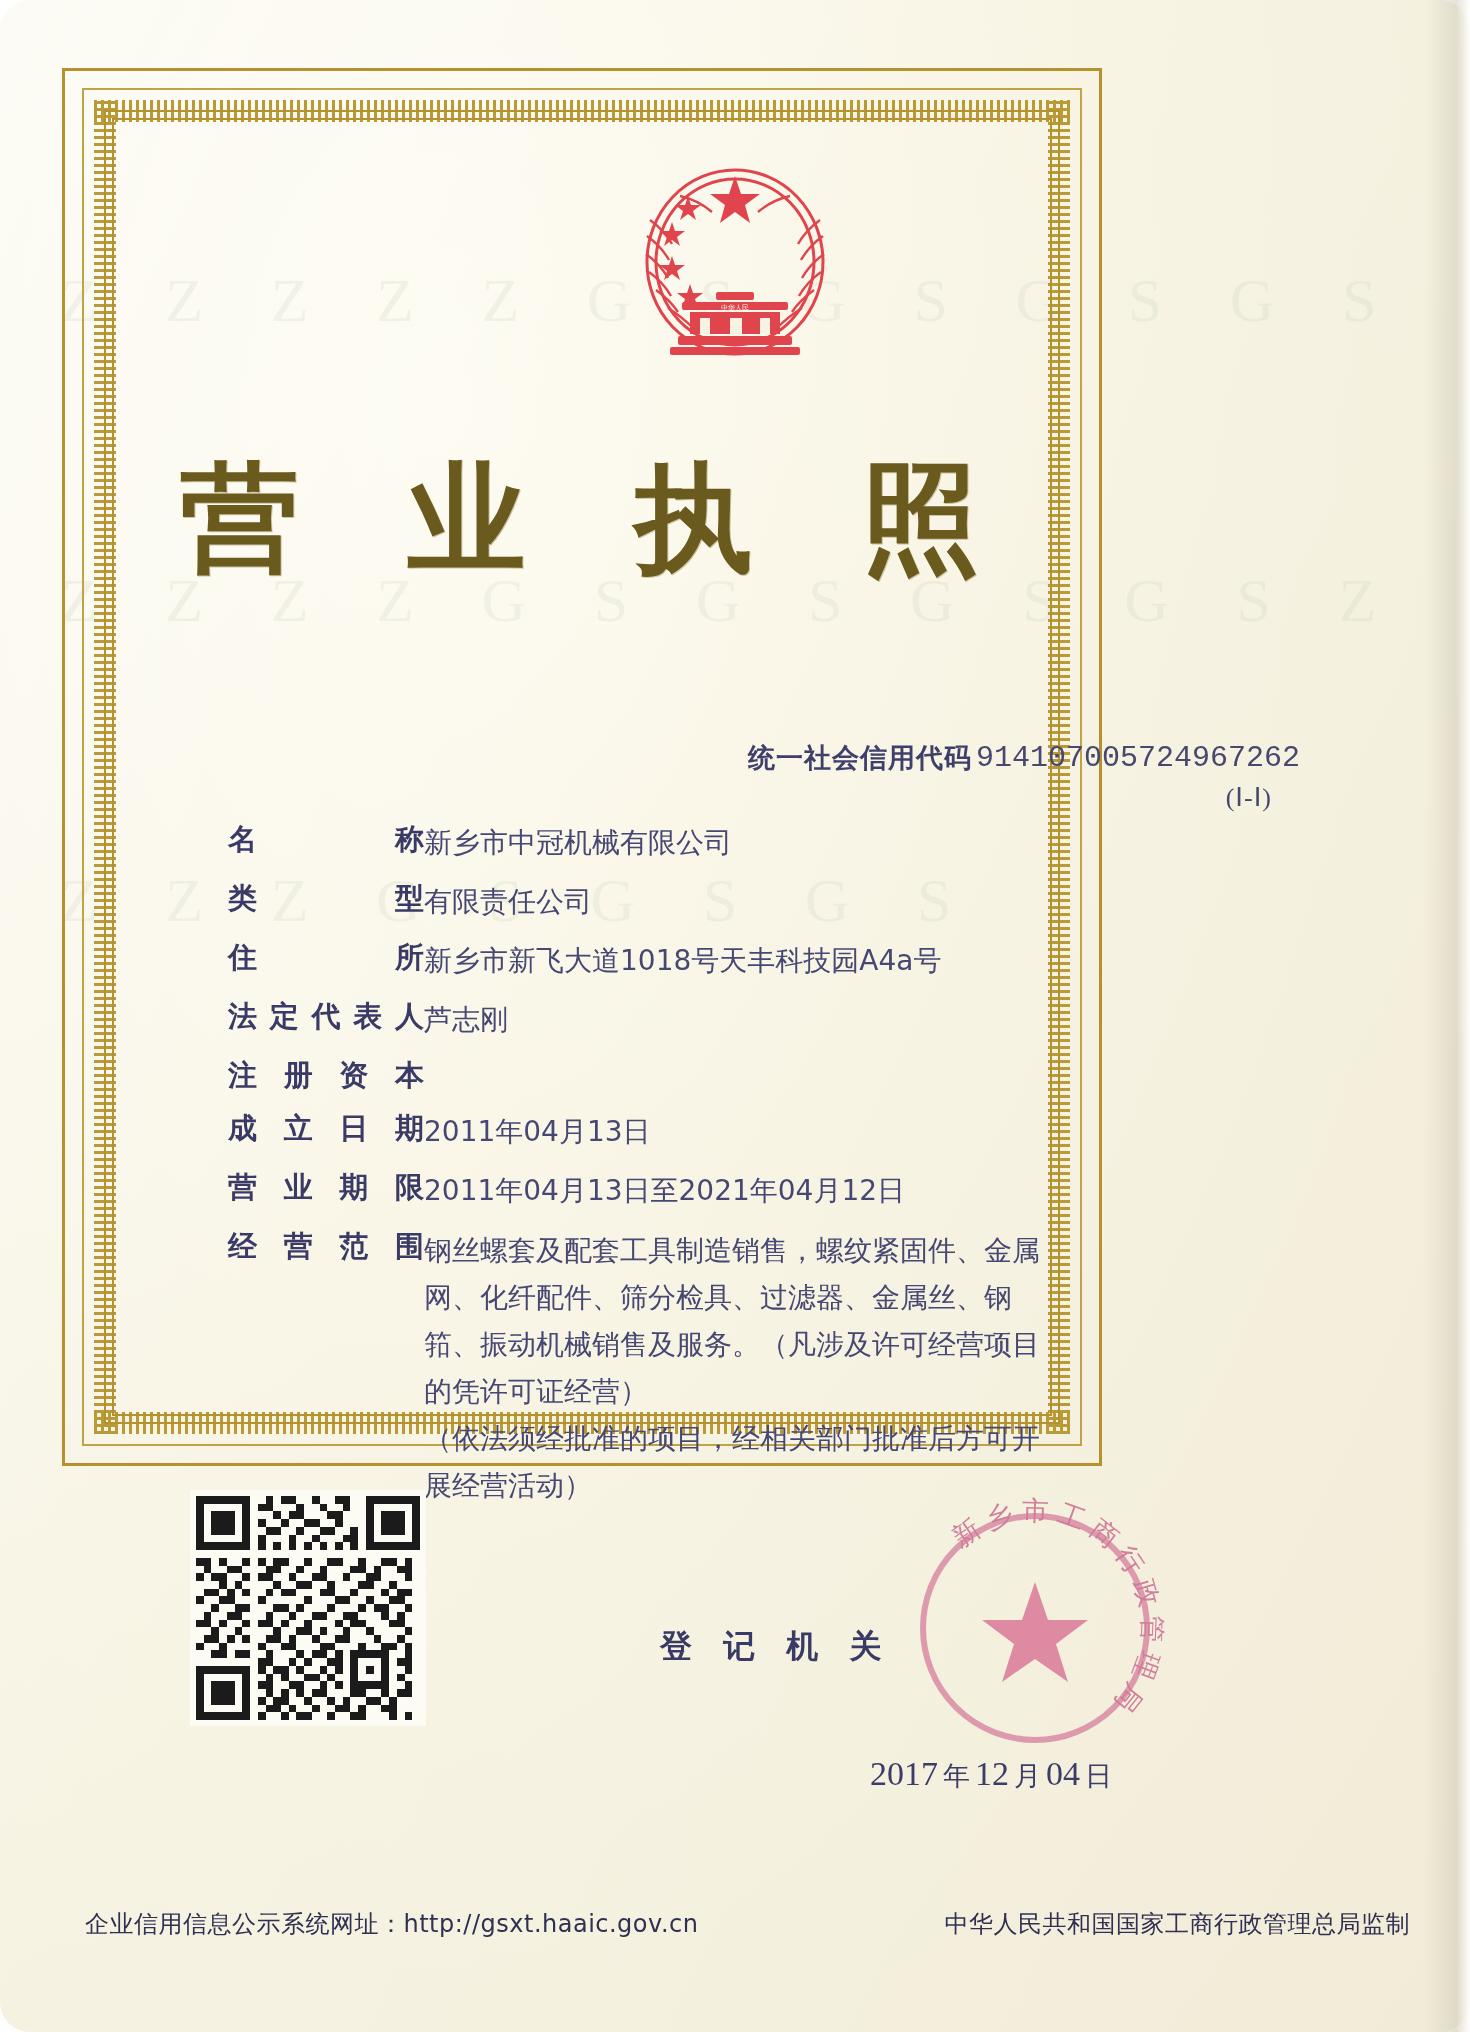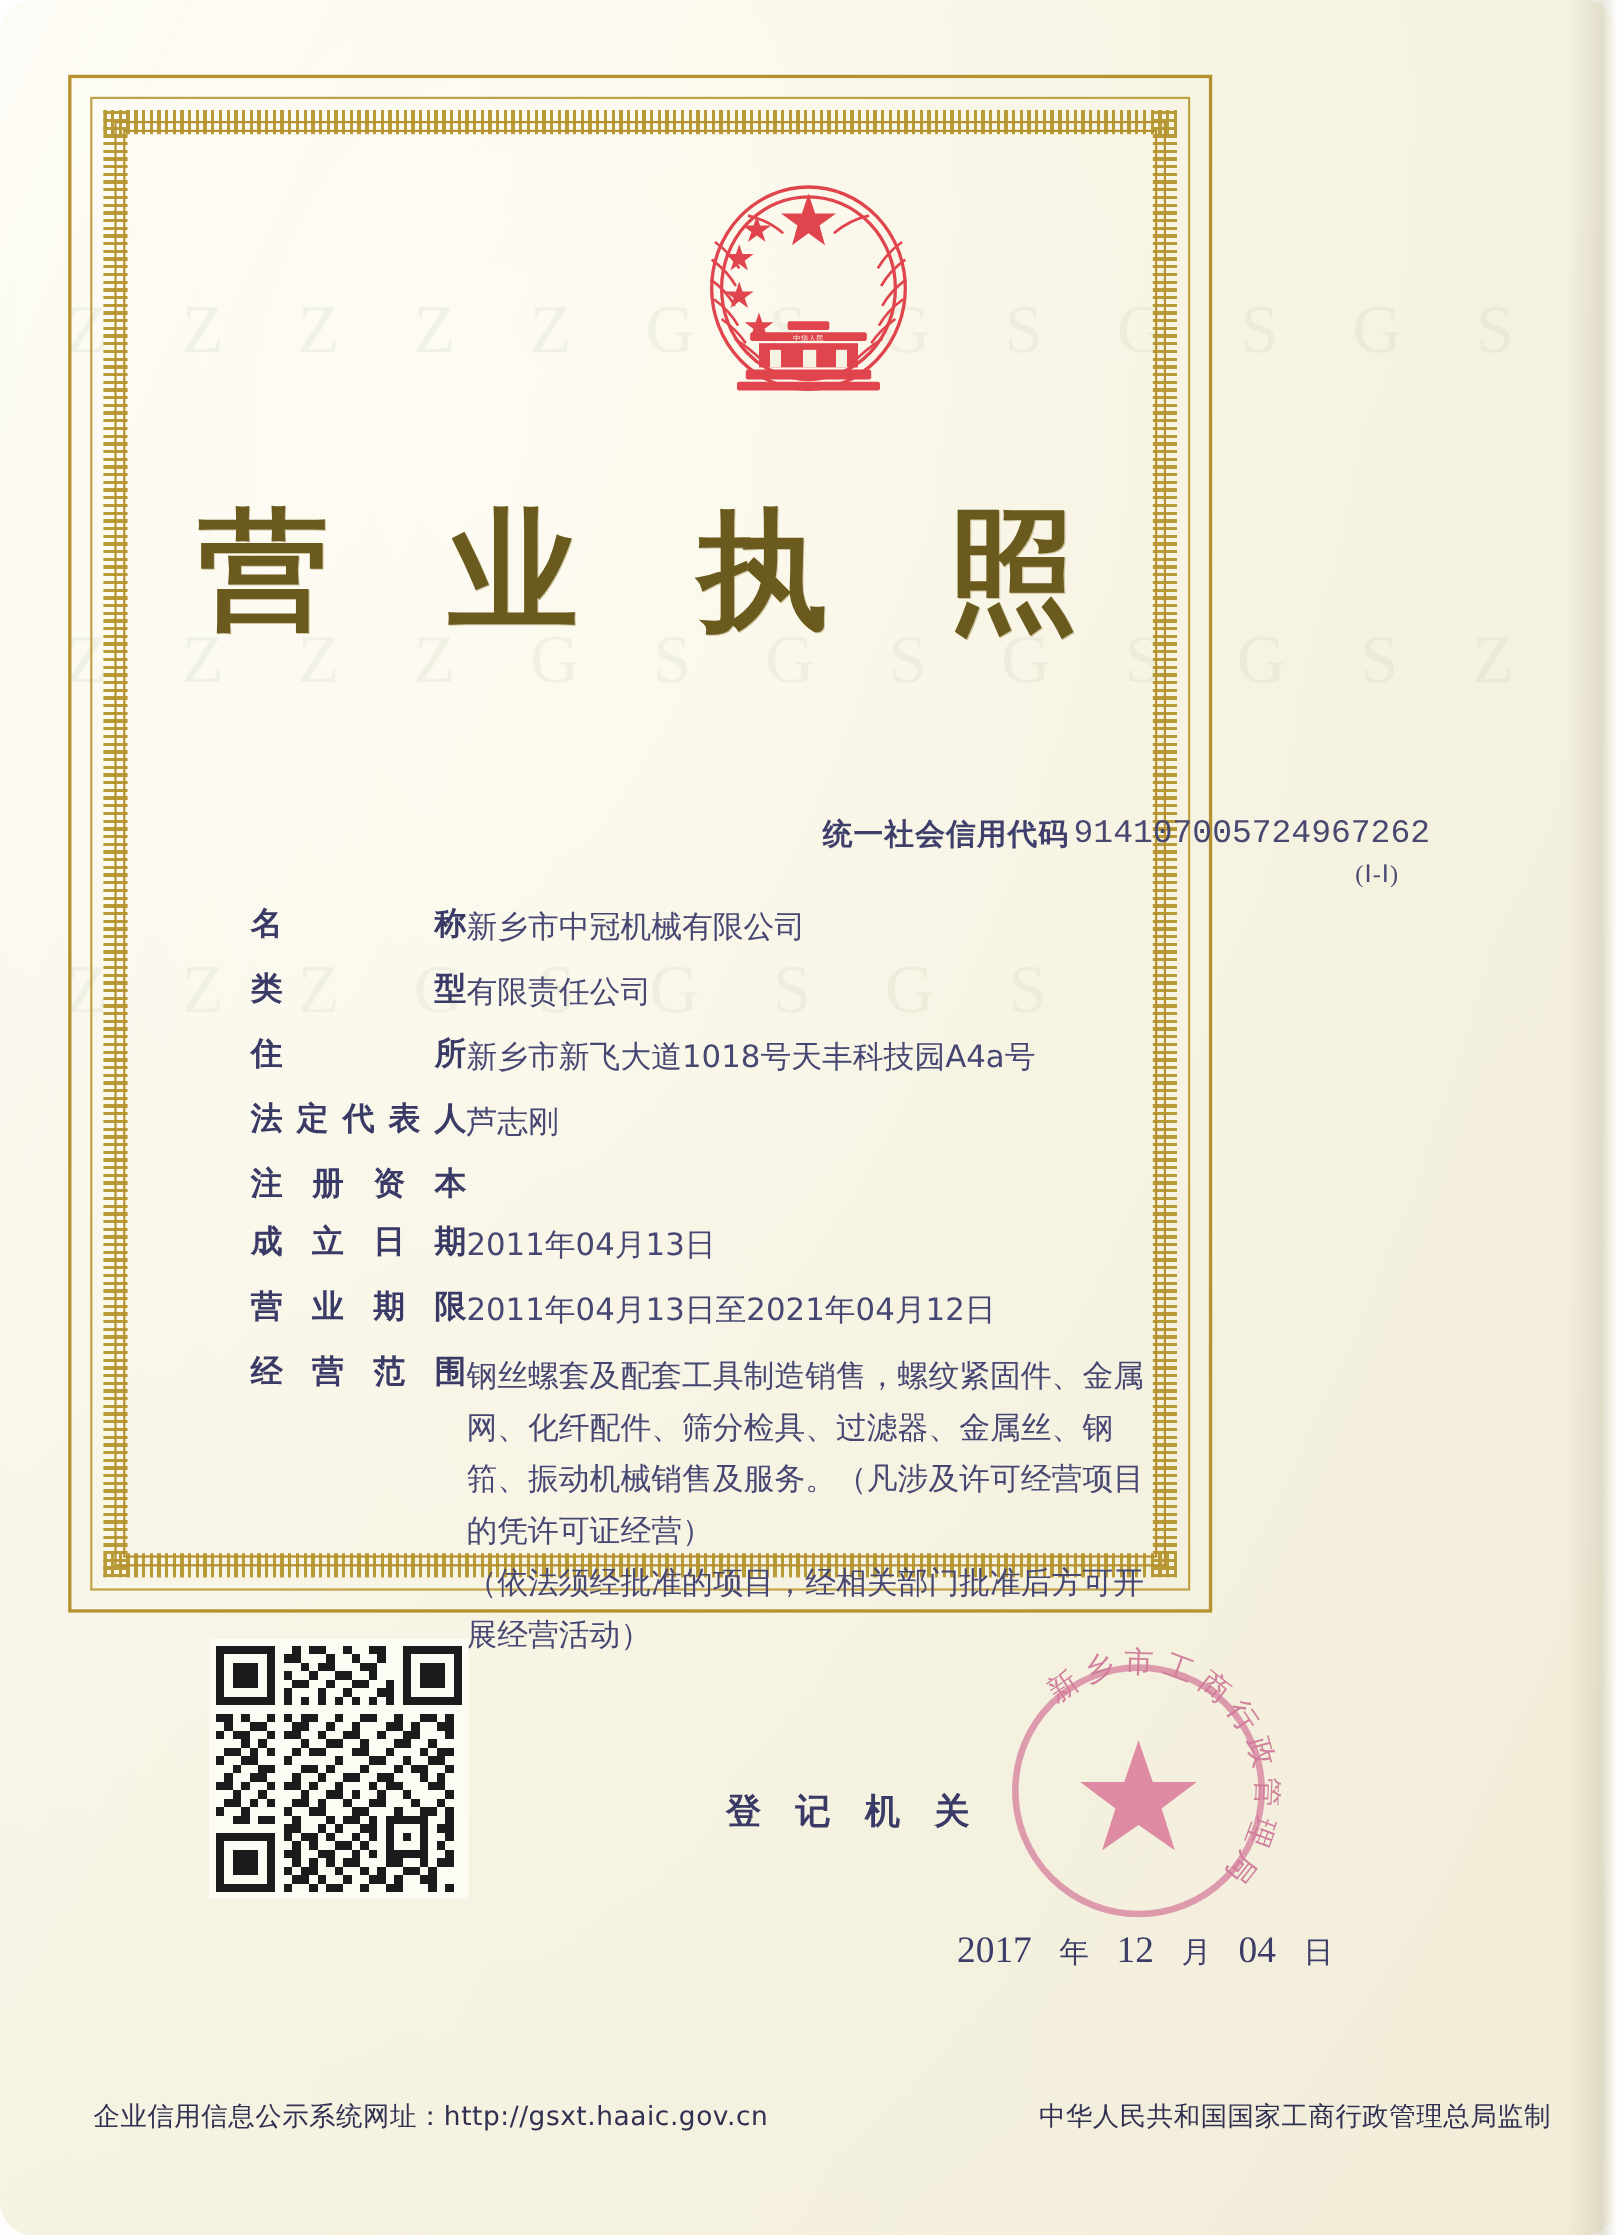--- a/index.html
+++ b/index.html
@@ -160,21 +160,21 @@
     font-family: "Liberation Mono", monospace;
     font-size: 30px;
     letter-spacing: 0px;
     color: #474770;
   }
   .credit-seq {
     position: absolute;
     top: 782px;
     right: 198px;
     font-family: "Liberation Serif", serif;
-    font-size: 22px;
+    font-size: 26px;
     color: #474770;
     letter-spacing: 1px;
   }
 
   
   .fields {
     position: absolute;
     left: 228px;
     top: 820px;
     width: 812px;
@@ -241,21 +241,21 @@
     pointer-events: none;
   }
 
   
   .date-line {
     position: absolute;
     left: 870px;
     top: 1755px;
     display: flex;
     align-items: baseline;
-    gap: 25px;
+    gap: 5px;
     color: #3c3c68;
   }
   .date-num {
     font-family: "Liberation Serif", serif;
     font-size: 34px;
     color: #3c3c68;
   }
   .date-ch {
     font-family: "DejaVu Sans", "Liberation Sans", sans-serif;
     font-size: 27px;

